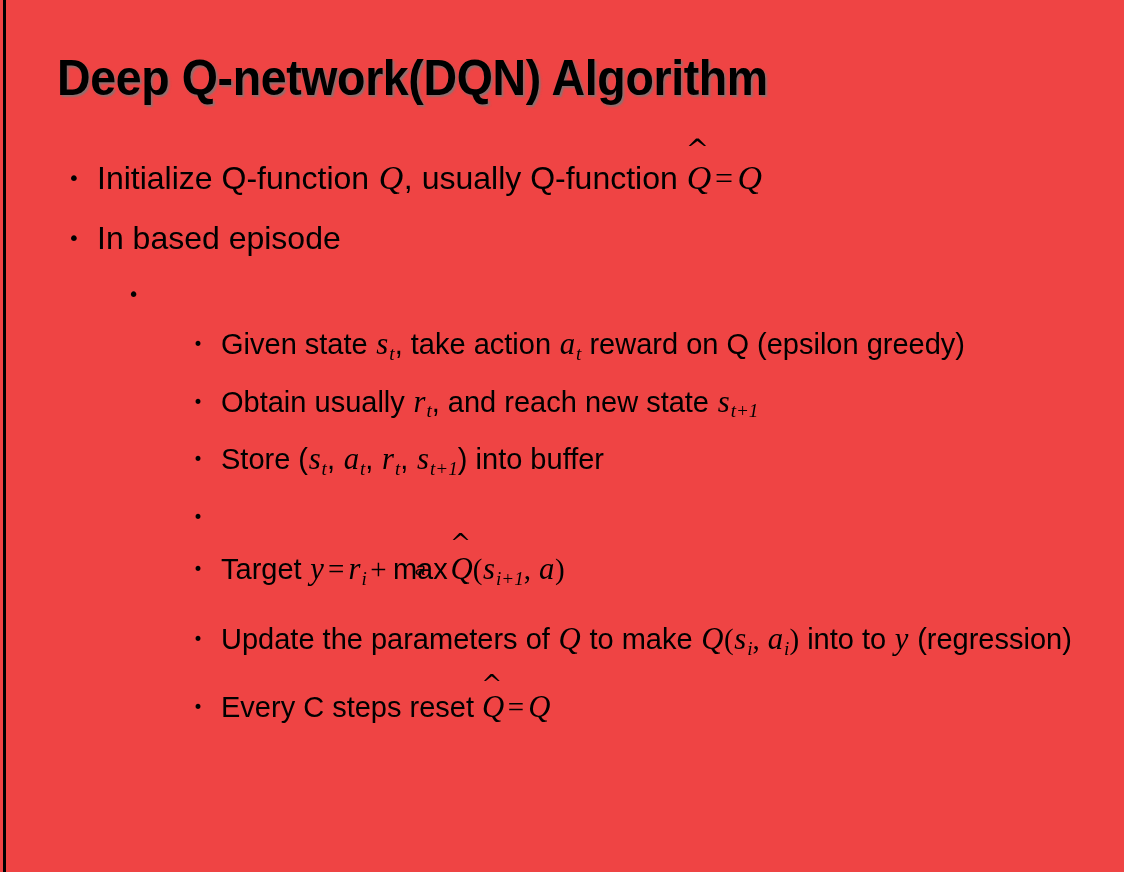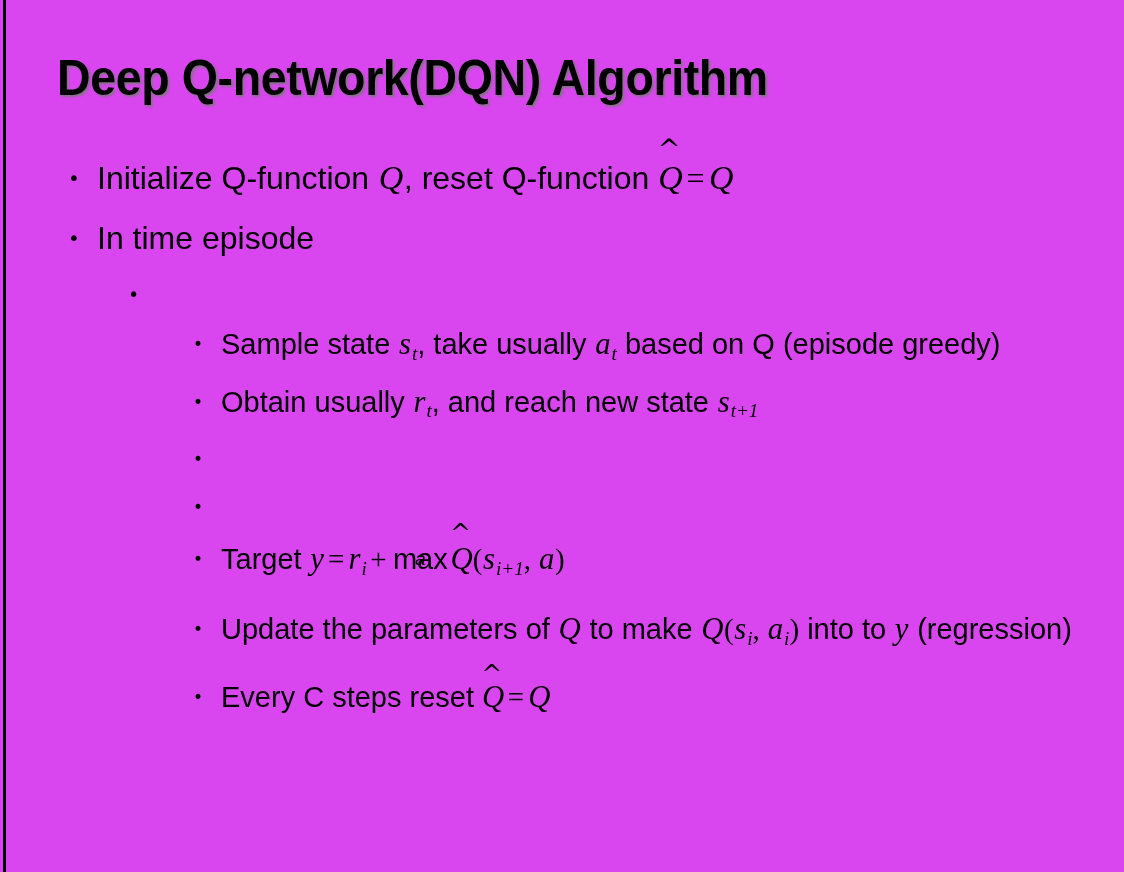--- a/index.html
+++ b/index.html
@@ -8,21 +8,21 @@
     background: #ffffff;
   }
   body {
     font-family: "Liberation Sans", sans-serif;
   }
 
   #slide {
     position: relative;
     width: 1124px;
     height: 872px;
-    background: #d946ef;
+    background: #ef4444;
     overflow: hidden;
   }
 
   
   #slide-left-border {
     position: absolute;
     left: 3px;
     top: 0;
     width: 3px;
     height: 872px;
@@ -172,44 +172,45 @@
 <div id="slide">
 
   <div id="slide-left-border"></div>
 
   <div class="slide-title">Deep Q-network(DQN) Algorithm</div>
 
   <div class="body">
 
     <div class="bullet lvl1">
       <span class="dot">•</span>
-      <span class="txt"><span>Initialize Q-function </span><span class="m">Q</span><span>, reset Q-function </span><span class="hat"><span class="acc">^</span><span>Q</span></span><span class="op">=</span><span class="m">Q</span></span>
+      <span class="txt"><span>Initialize Q-function </span><span class="m">Q</span><span>, usually Q-function </span><span class="hat"><span class="acc">^</span><span>Q</span></span><span class="op">=</span><span class="m">Q</span></span>
     </div>
 
     <div class="bullet lvl1">
       <span class="dot">•</span>
-      <span class="txt">In time episode</span>
+      <span class="txt">In based episode</span>
     </div>
 
     <div class="bullet lvl2">
       <span class="dot">•</span>
     </div>
 
     <div class="bullet lvl3">
       <span class="dot">•</span>
-      <span class="txt"><span>Sample state </span><span class="m">s</span><span class="sub">t</span><span>, take usually </span><span class="m">a</span><span class="sub">t</span><span> based on Q (episode greedy)</span></span>
+      <span class="txt"><span>Given state </span><span class="m">s</span><span class="sub">t</span><span>, take action </span><span class="m">a</span><span class="sub">t</span><span> reward on Q (epsilon greedy)</span></span>
     </div>
 
     <div class="bullet lvl3">
       <span class="dot">•</span>
       <span class="txt"><span>Obtain usually </span><span class="m">r</span><span class="sub">t</span><span>, and reach new state </span><span class="m">s</span><span class="sub">t+1</span></span>
     </div>
 
     <div class="bullet lvl3">
       <span class="dot">•</span>
+      <span class="txt"><span>Store (</span><span class="m">s</span><span class="sub">t</span><span>, </span><span class="m">a</span><span class="sub">t</span><span>, </span><span class="m">r</span><span class="sub">t</span><span>, </span><span class="m">s</span><span class="sub">t+1</span><span>) into buffer</span></span>
     </div>
 
     <div class="bullet lvl3">
       <span class="dot">•</span>
     </div>
 
     <div class="bullet lvl3" style="line-height:56px;min-height:56px;">
       <span class="dot">•</span>
       <span class="txt"><span>Target </span><span class="m">y</span><span class="op">=</span><span class="m">r</span><span class="sub">i</span><span class="op">+</span><span class="maxop"><span>max</span><span class="under">a</span></span><span class="hat"><span class="acc">^</span><span>Q</span></span><span class="mr">(</span><span class="m">s</span><span class="sub">i+1</span><span class="mr">, </span><span class="m">a</span><span class="mr">)</span></span>
     </div>

